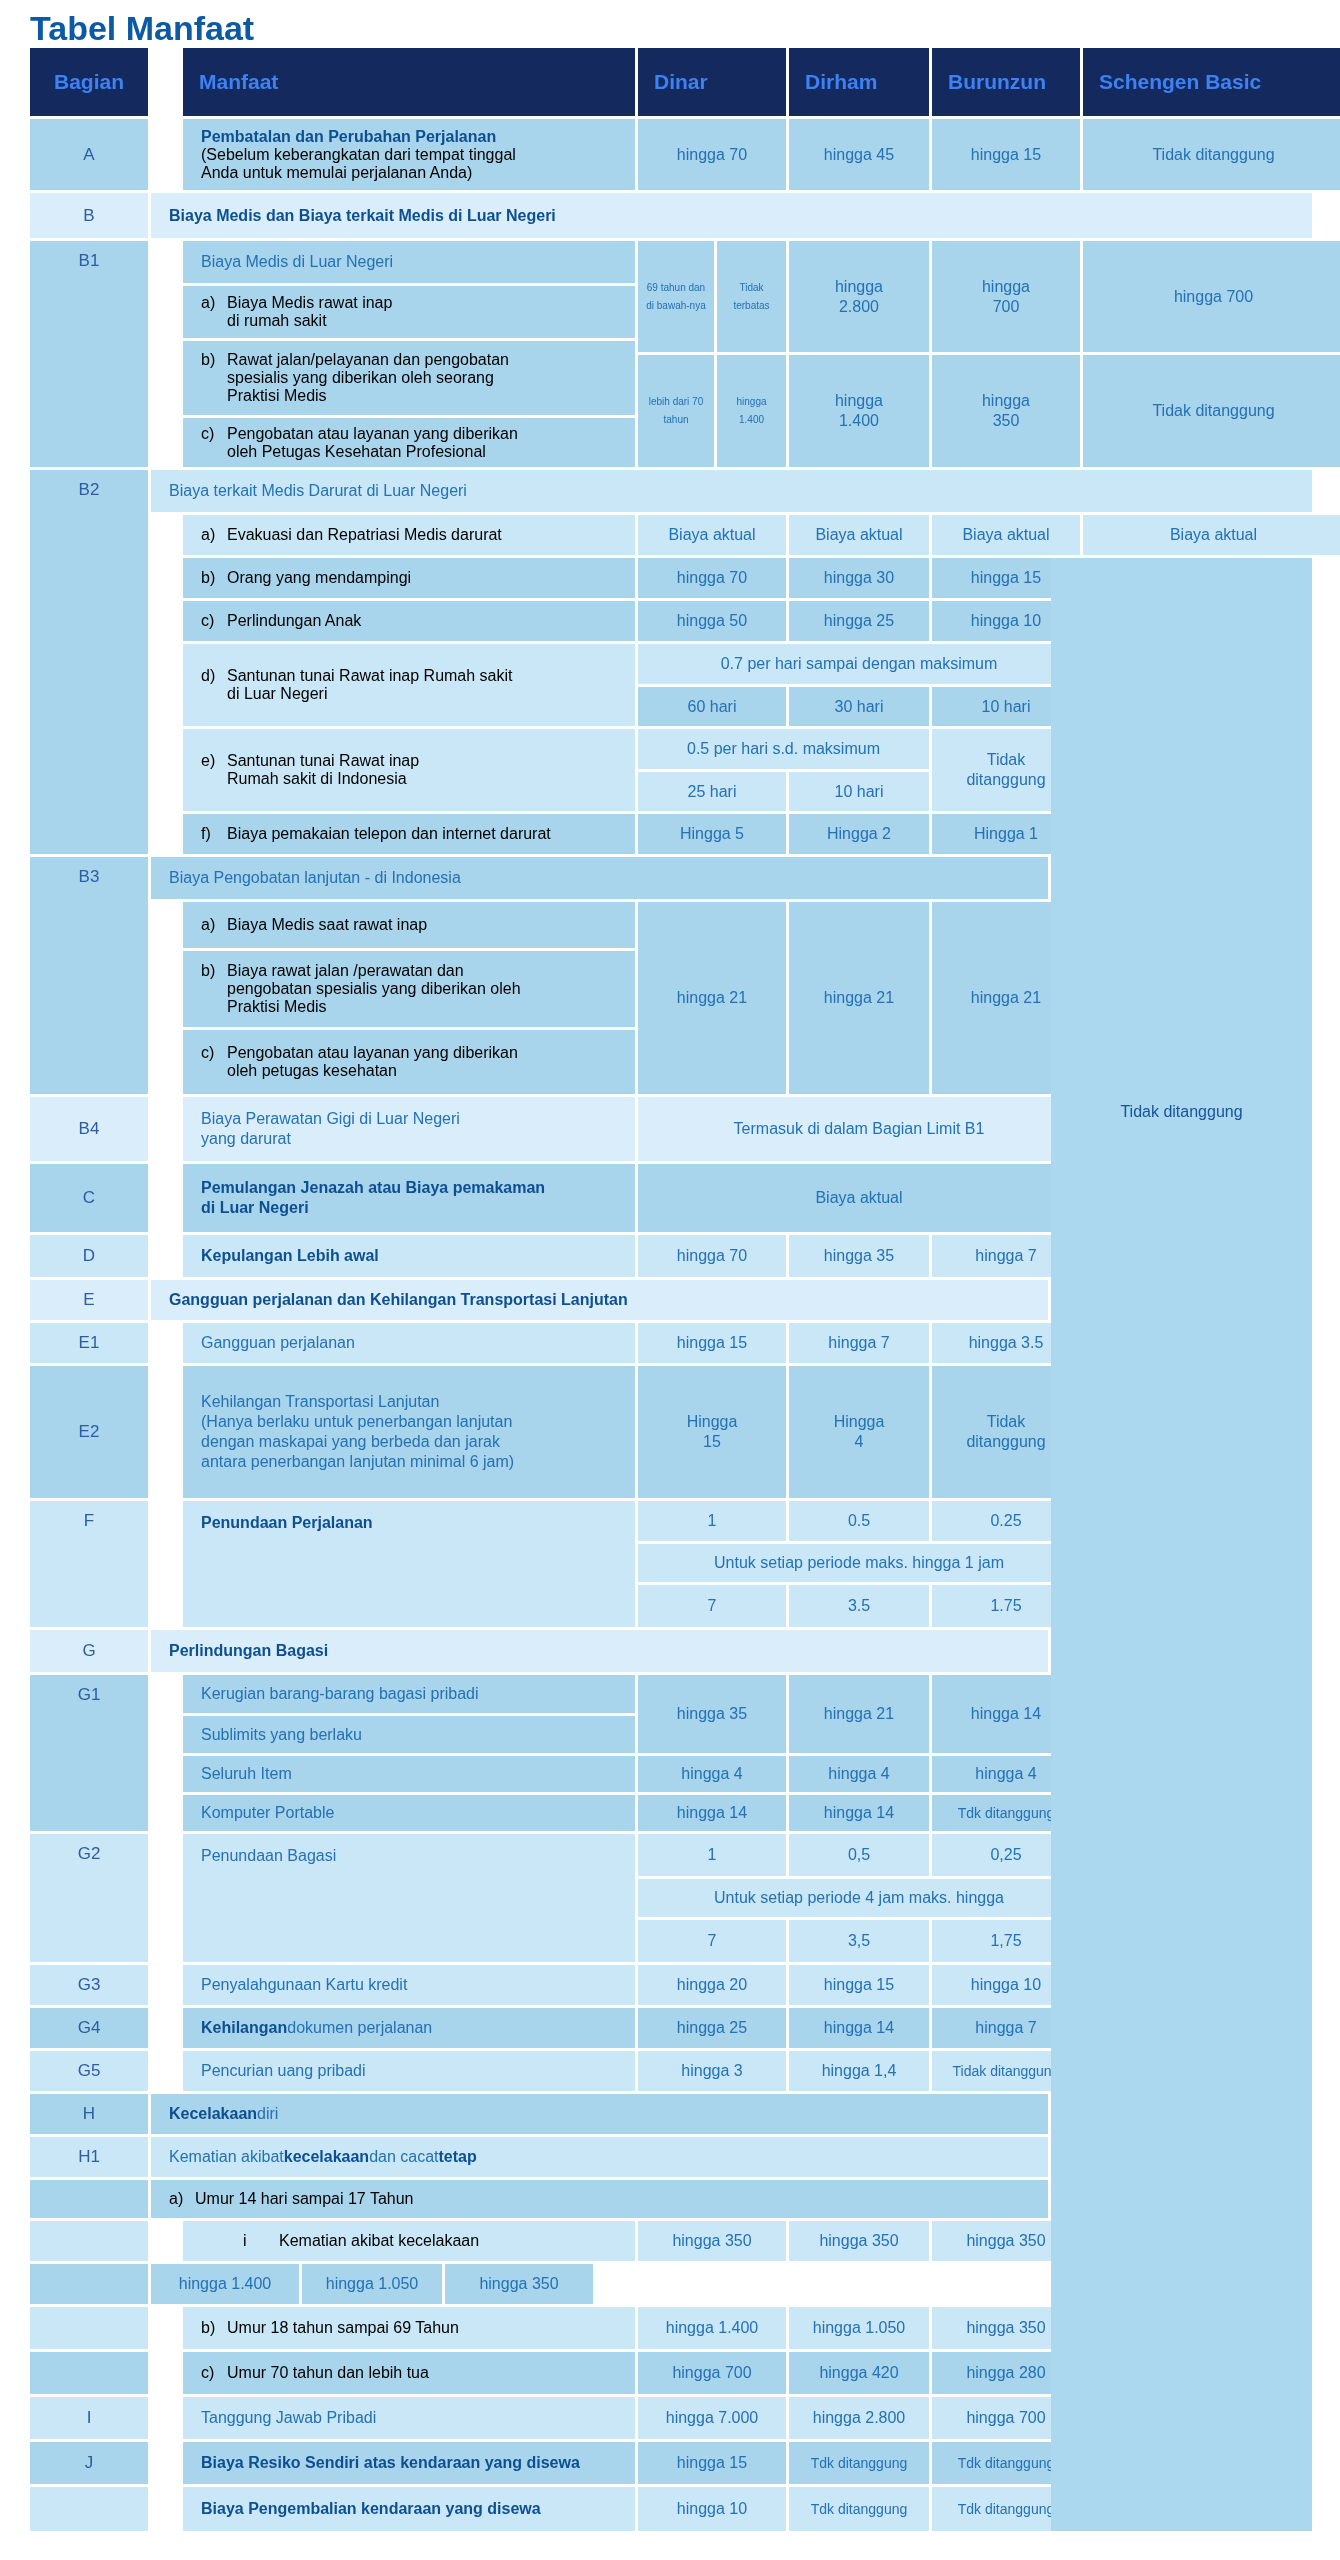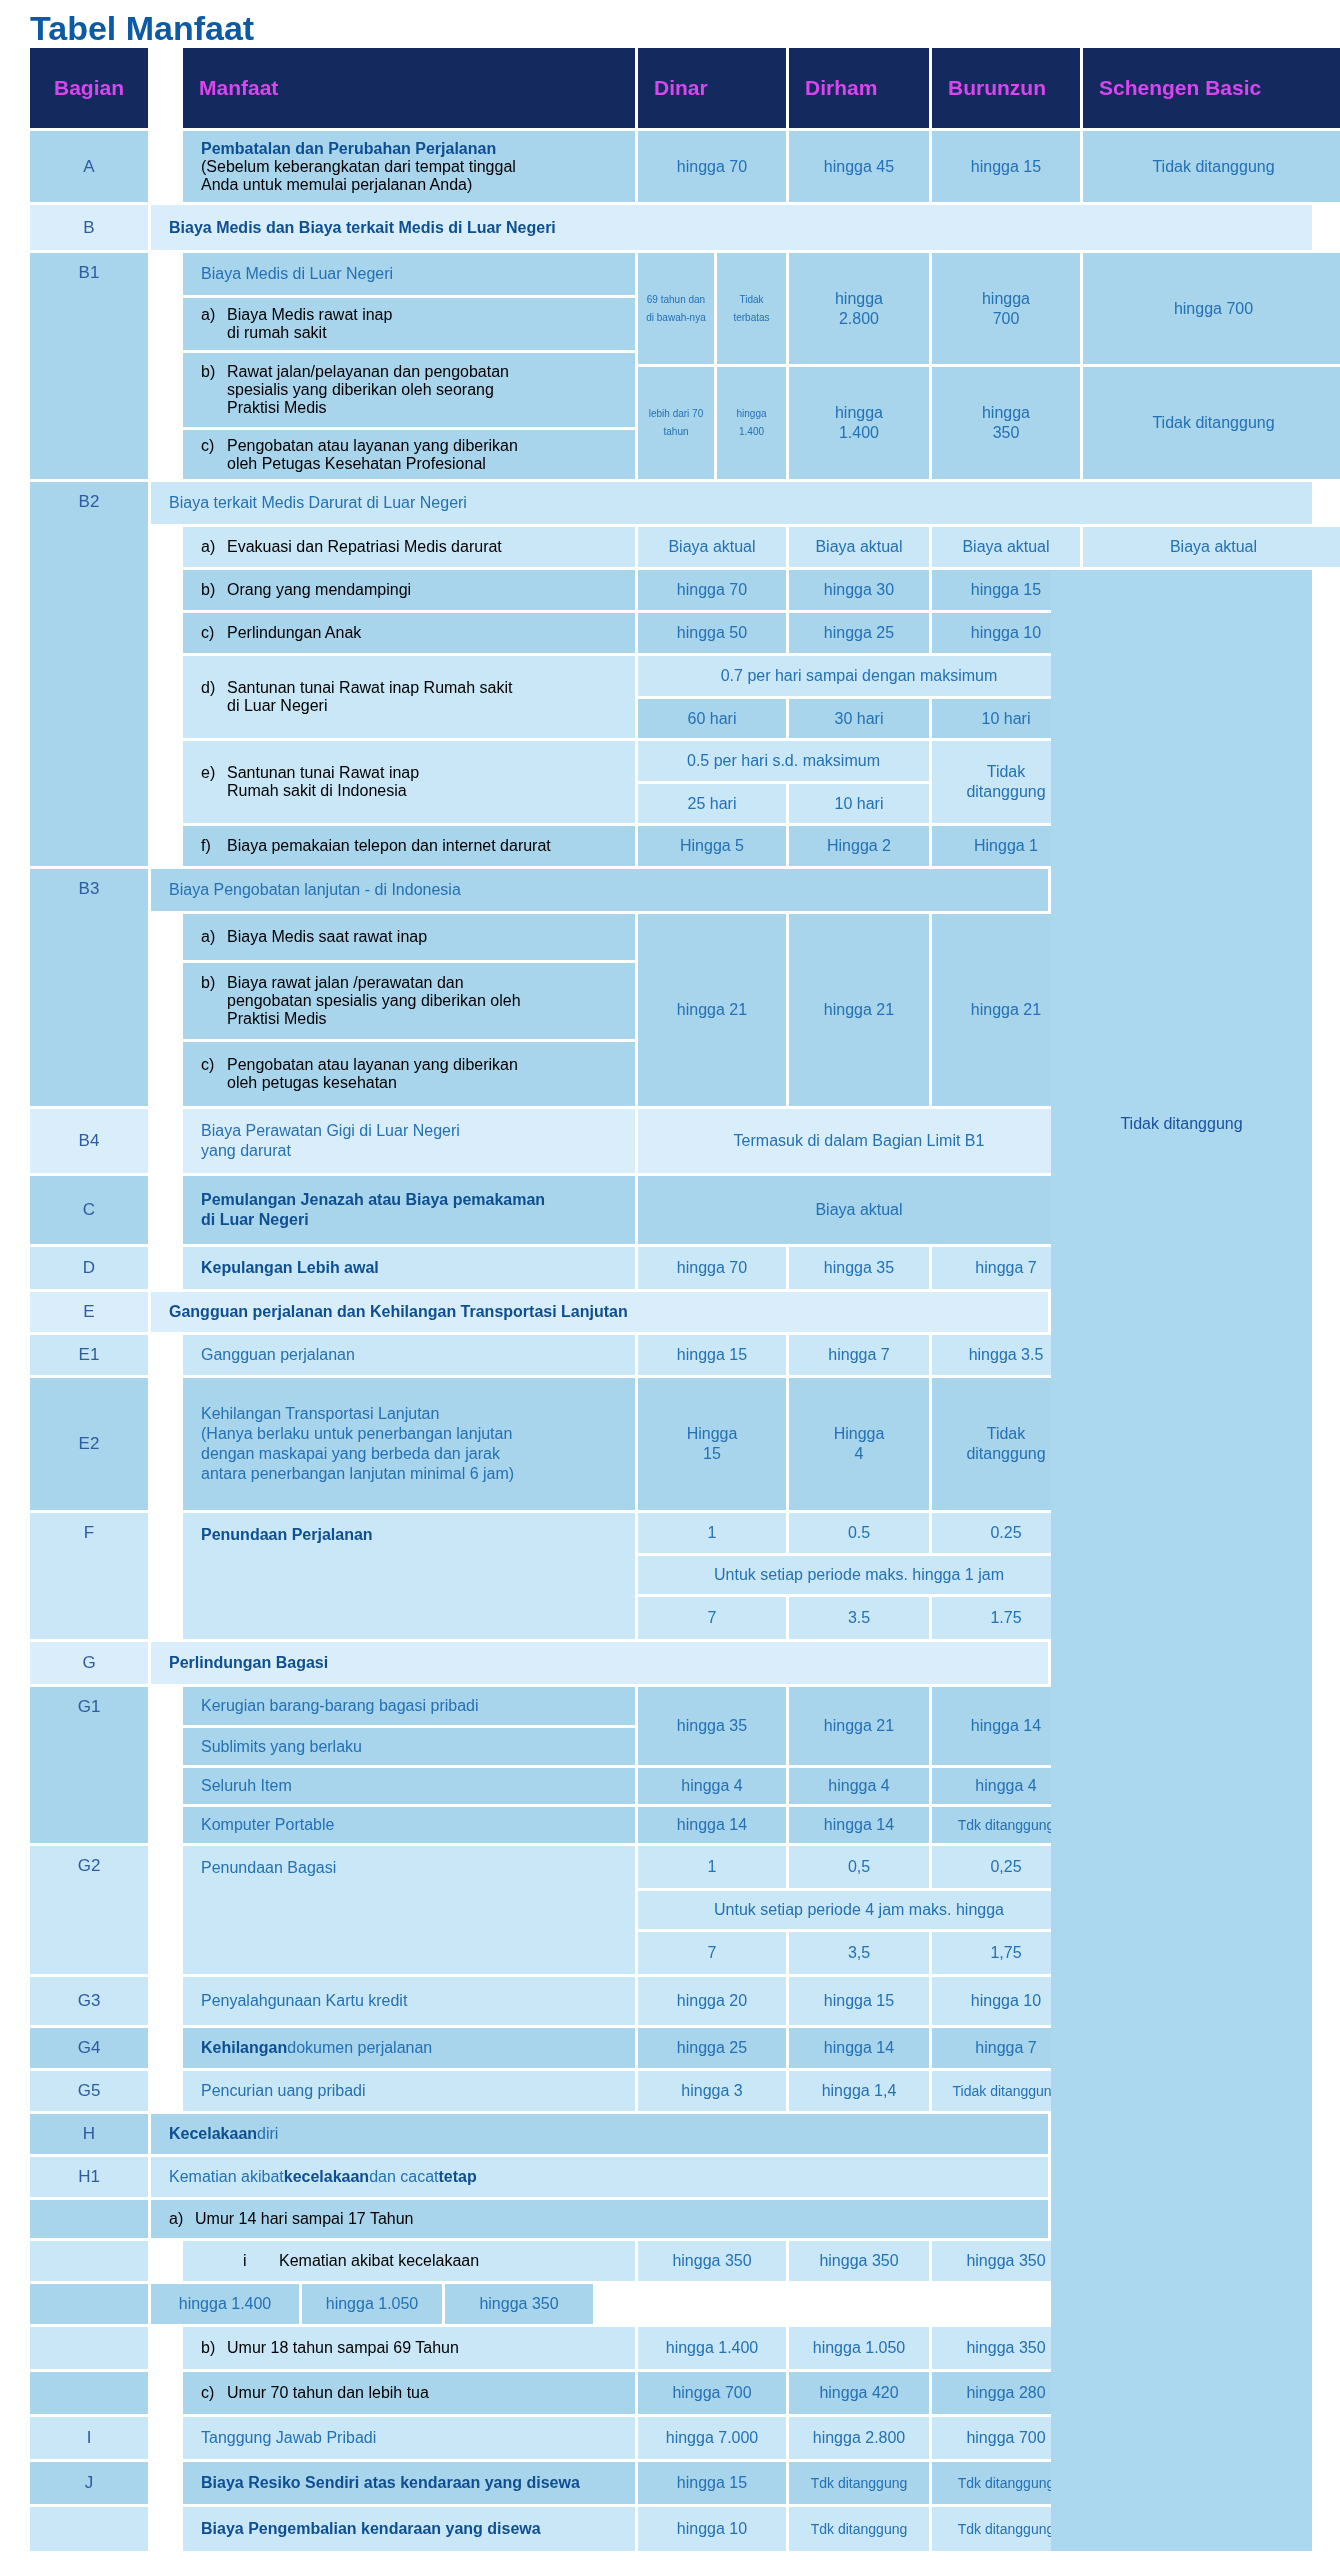--- a/index.html
+++ b/index.html
@@ -2,21 +2,21 @@
 <html><head>
 <meta charset="utf-8">
 <style>
   html,body{margin:0;padding:0;background:#ffffff;}
   .page{width:1340px;height:2560px;background:#ffffff;font-family:"Liberation Sans",sans-serif;overflow:hidden;}
   .wrap{padding:8px 28px 0 30px;}
   .title{color:#0c5aa4;font-size:34px;font-weight:bold;line-height:40px;margin:0;}
   .sub{color:#0c5aa4;font-size:18px;line-height:24px;margin:2px 0 14px 0;}
   .tbl{width:1282px;}
   .hrow{display:flex;gap:3px;margin-bottom:3px;}
-  .hc{background:#142a5e;color:#d946ef;font-weight:bold;font-size:21px;height:80px;display:flex;align-items:center;padding-left:16px;box-sizing:border-box;}
+  .hc{background:#142a5e;color:#3b82f6;font-weight:bold;font-size:21px;height:68px;display:flex;align-items:center;padding-left:16px;box-sizing:border-box;}
   .hc.cen{justify-content:center;padding-left:0;}
   .body{display:flex;flex-direction:column;gap:3px;position:relative;}
   .row{display:flex;gap:3px;flex:0 0 auto;}
   .colstack{display:flex;flex-direction:column;gap:3px;}
   .c{display:flex;align-items:center;color:#2471b4;font-size:16px;line-height:20px;box-sizing:border-box;}
   .val{justify-content:center;text-align:center;padding:2px 4px;}
   .man{padding:4px 12px 4px 18px;}
   .bag{justify-content:center;color:#2d5ca0;font-size:17px;}
   .bagtop{align-items:flex-start;padding-top:10px;}
   .colc{display:flex;flex-direction:column;justify-content:center;padding:4px 12px 4px 18px;box-sizing:border-box;}
@@ -372,21 +372,21 @@
         </div>
         <div class="c val bgL" style="height:38px">Untuk setiap periode 4 jam maks. hingga</div>
         <div class="row" style="height:42px">
           <div class="c val bgL w-din">7</div>
           <div class="c val bgL w-dir">3,5</div>
           <div class="c val bgL w-bur">1,75</div>
         </div>
       </div>
     </div>
 
-    <div class="row" style="height:48px">
+    <div class="row" style="height:40px">
       <div class="c bag bgL w-bag">G3</div>
       <div class="c man bgL w-man">Penyalahgunaan Kartu kredit</div>
       <div class="c val bgL w-din">hingga 20</div>
       <div class="c val bgL w-dir">hingga 15</div>
       <div class="c val bgL w-bur">hingga 10</div>
     </div>
 
     <div class="row" style="height:40px">
       <div class="c bag bgM w-bag">G4</div>
       <div class="c man bgM w-man">

